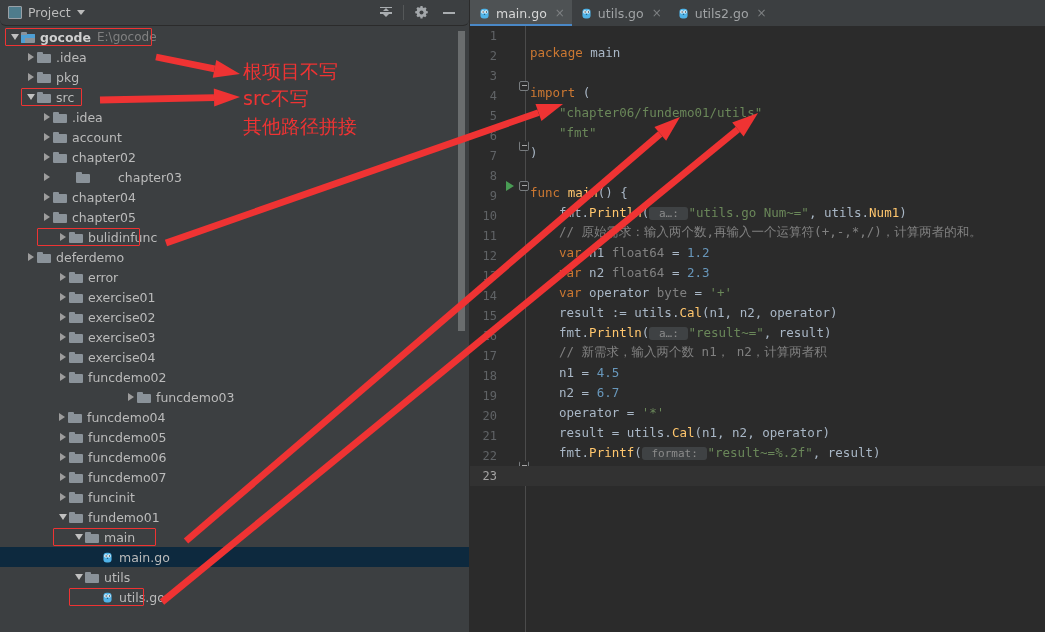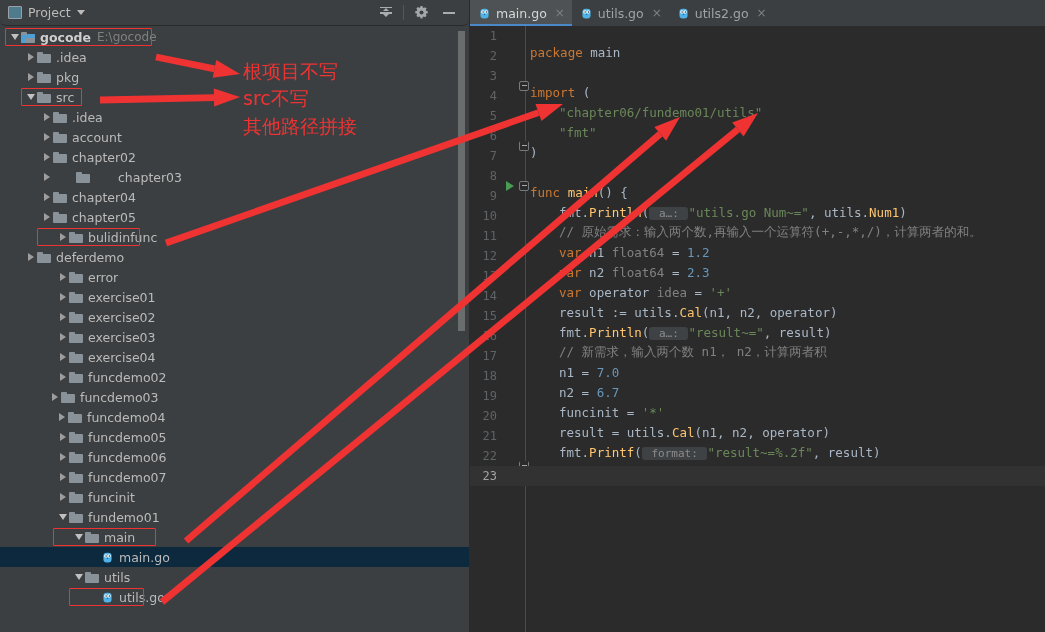--- a/index.html
+++ b/index.html
@@ -267,21 +267,21 @@
             <span class="folder"></span>
             <span class="lbl">exercise04</span>
           </div>
           <div class="row" style="padding-left: 56px;">
             <span class="tw">
               <span class="tri-r"></span>
             </span>
             <span class="folder"></span>
             <span class="lbl">funcdemo02</span>
           </div>
-          <div class="row" style="padding-left: 48px;">
+          <div class="row" style="padding-left: 84px; margin-left: 40px;">
             <span class="tw">
               <span class="tri-r"></span>
             </span>
             <span class="folder"></span>
             <span class="lbl">funcdemo03</span>
           </div>
           <div class="row" style="padding-left: 55px;">
             <span class="tw">
               <span class="tri-r"></span>
             </span>
@@ -423,27 +423,27 @@
           <div class="cline"><span class="gut">3</span><span class="runcol"></span><span class="foldcol"><span class="fold "></span></span><span class="code" style="padding-left: 0px;"><span class="k">import</span><span class="id"> (</span></span></div>
           <div class="cline"><span class="gut">4</span><span class="runcol"></span><span class="foldcol"></span><span class="code" style="padding-left: 29px;"><span class="str">"chapter06/fundemo01/utils"</span></span></div>
           <div class="cline"><span class="gut">5</span><span class="runcol"></span><span class="foldcol"></span><span class="code" style="padding-left: 29px;"><span class="str">"fmt"</span></span></div>
           <div class="cline"><span class="gut">6</span><span class="runcol"></span><span class="foldcol"><span class="fold end"></span></span><span class="code" style="padding-left: 0px;"><span class="id">)</span></span></div>
           <div class="cline"><span class="gut">7</span><span class="runcol"></span><span class="foldcol"></span><span class="code" style="padding-left: 0px;"></span></div>
           <div class="cline"><span class="gut">8</span><span class="runcol"><span class="run-tri"></span></span><span class="foldcol"><span class="fold "></span></span><span class="code" style="padding-left: 0px;"><span class="k">func</span><span class="id"> </span><span class="fn">main</span><span class="id">() {</span></span></div>
           <div class="cline"><span class="gut">9</span><span class="runcol"></span><span class="foldcol"></span><span class="code" style="padding-left: 29px;"><span class="id">fmt.</span><span class="fn">Println</span><span class="id">(</span><span class="hint"> a…: </span><span class="str">"utils.go Num~="</span><span class="id">, utils.</span><span class="fn">Num1</span><span class="id">)</span></span></div>
           <div class="cline"><span class="gut">10</span><span class="runcol"></span><span class="foldcol"></span><span class="code" style="padding-left: 29px;"><span class="cm">// 原始需求：输入两个数,再输入一个运算符(+,-,*,/)，计算两者的和。</span></span></div>
           <div class="cline"><span class="gut">11</span><span class="runcol"></span><span class="foldcol"></span><span class="code" style="padding-left: 29px;"><span class="k">var</span><span class="id"> n1 </span><span class="cm">float64</span><span class="id"> = </span><span class="n">1.2</span></span></div>
           <div class="cline"><span class="gut">12</span><span class="runcol"></span><span class="foldcol"></span><span class="code" style="padding-left: 29px;"><span class="k">var</span><span class="id"> n2 </span><span class="cm">float64</span><span class="id"> = </span><span class="n">2.3</span></span></div>
-          <div class="cline"><span class="gut">13</span><span class="runcol"></span><span class="foldcol"></span><span class="code" style="padding-left: 29px;"><span class="k">var</span><span class="id"> operator </span><span class="cm">idea</span><span class="id"> = </span><span class="str">'+'</span></span></div>
+          <div class="cline"><span class="gut">13</span><span class="runcol"></span><span class="foldcol"></span><span class="code" style="padding-left: 29px;"><span class="k">var</span><span class="id"> operator </span><span class="cm">byte</span><span class="id"> = </span><span class="str">'+'</span></span></div>
           <div class="cline"><span class="gut">14</span><span class="runcol"></span><span class="foldcol"></span><span class="code" style="padding-left: 29px;"><span class="id">result := utils.</span><span class="fn">Cal</span><span class="id">(n1, n2, operator)</span></span></div>
           <div class="cline"><span class="gut">15</span><span class="runcol"></span><span class="foldcol"></span><span class="code" style="padding-left: 29px;"><span class="id">fmt.</span><span class="fn">Println</span><span class="id">(</span><span class="hint"> a…: </span><span class="str">"result~="</span><span class="id">, result)</span></span></div>
           <div class="cline"><span class="gut">16</span><span class="runcol"></span><span class="foldcol"></span><span class="code" style="padding-left: 29px;"><span class="cm">// 新需求，输入两个数 n1， n2，计算两者积</span></span></div>
-          <div class="cline"><span class="gut">17</span><span class="runcol"></span><span class="foldcol"></span><span class="code" style="padding-left: 29px;"><span class="id">n1 = </span><span class="n">7.0</span></span></div>
+          <div class="cline"><span class="gut">17</span><span class="runcol"></span><span class="foldcol"></span><span class="code" style="padding-left: 29px;"><span class="id">n1 = </span><span class="n">4.5</span></span></div>
           <div class="cline"><span class="gut">18</span><span class="runcol"></span><span class="foldcol"></span><span class="code" style="padding-left: 29px;"><span class="id">n2 = </span><span class="n">6.7</span></span></div>
-          <div class="cline"><span class="gut">19</span><span class="runcol"></span><span class="foldcol"></span><span class="code" style="padding-left: 29px;"><span class="id">funcinit = </span><span class="str">'*'</span></span></div>
+          <div class="cline"><span class="gut">19</span><span class="runcol"></span><span class="foldcol"></span><span class="code" style="padding-left: 29px;"><span class="id">operator = </span><span class="str">'*'</span></span></div>
           <div class="cline"><span class="gut">20</span><span class="runcol"></span><span class="foldcol"></span><span class="code" style="padding-left: 29px;"><span class="id">result = utils.</span><span class="fn">Cal</span><span class="id">(n1, n2, operator)</span></span></div>
           <div class="cline"><span class="gut">21</span><span class="runcol"></span><span class="foldcol"></span><span class="code" style="padding-left: 29px;"><span class="id">fmt.</span><span class="fn">Printf</span><span class="id">(</span><span class="hint"> format: </span><span class="str">"result~=%.2f"</span><span class="id">, result)</span></span></div>
           <div class="cline"><span class="gut">22</span><span class="runcol"></span><span class="foldcol"><span class="fold end"></span></span><span class="code" style="padding-left: 0px;"><span class="id">}</span></span></div>
           <div class="cline cur"><span class="gut">23</span><span class="runcol"></span><span class="foldcol"></span><span class="code" style="padding-left: 0px;"></span></div>
         </div>
     </div>
   </div>
 
   <svg id="anno" viewBox="0 0 1045 632" xmlns="http://www.w3.org/2000/svg">
       <g>

